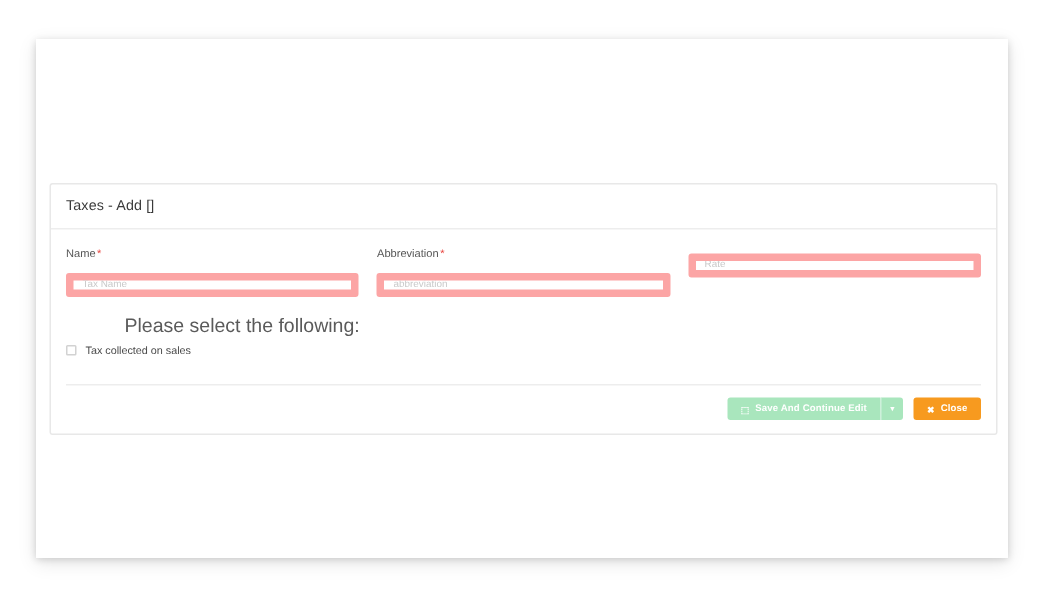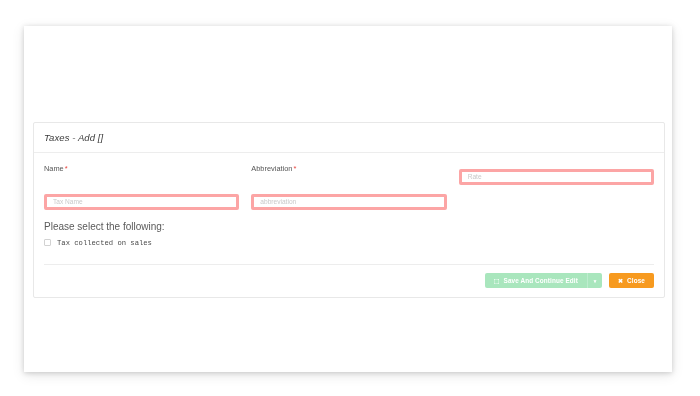--- a/index.html
+++ b/index.html
@@ -47,84 +47,83 @@
   .card-header {
     padding: 10px 10px 9px 10px;
     border-bottom: 1px solid #ededed;
   }
 
   .card-title {
     font-size: 9.5px;
     color: #3a3a3a;
     letter-spacing: 0.1px;
     line-height: 1.1;
-    font-style: italic;
   }
 
   .card-body {
     padding: 12px 10px 6px 10px;
   }
 
   
   .form-row {
     display: flex;
     gap: 12px;
   }
 
   .form-group {
     flex: 1 1 0;
     min-width: 0;
   }
 
   .field-label {
     font-size: 7.4px;
     color: #555555;
-    margin-bottom: 16px;
+    margin-bottom: 4px;
     line-height: 1.2;
     display: block;
   }
 
   .req-star {
     color: #e8413b;
     font-size: 7.4px;
     margin-left: 1px;
   }
 
   .text-input {
     width: 100%;
     height: 16px;
     box-sizing: border-box;
-    border: 3px solid #fca5a5;
+    border: 5px solid #fca5a5;
     border-radius: 2px;
     background: #ffffff;
     padding: 0 6px;
     font-family: "Liberation Sans", sans-serif;
     font-size: 6.6px;
     color: #444444;
     outline: none;
   }
   .text-input::placeholder {
     color: #c9c9c9;
   }
 
   
   .checkbox-block {
     margin-top: 11px;
   }
   .select-hint {
-    font-size: 10px;
+    font-size: 13px;
     color: #5a5a5a;
     margin-bottom: 6px;
     line-height: 1.2;
+    margin-left: 39px;
   }
   .check-row {
     display: flex;
     align-items: flex-start;
     margin-bottom: 5px;
-    font-family: Liberation Mono, monospace;
   }
   .check-box {
     width: 7px;
     height: 7px;
     border: 1px solid #d2d2d2;
     border-radius: 1px;
     background: #ffffff;
     box-sizing: border-box;
     margin-right: 6px;
     flex: none;

